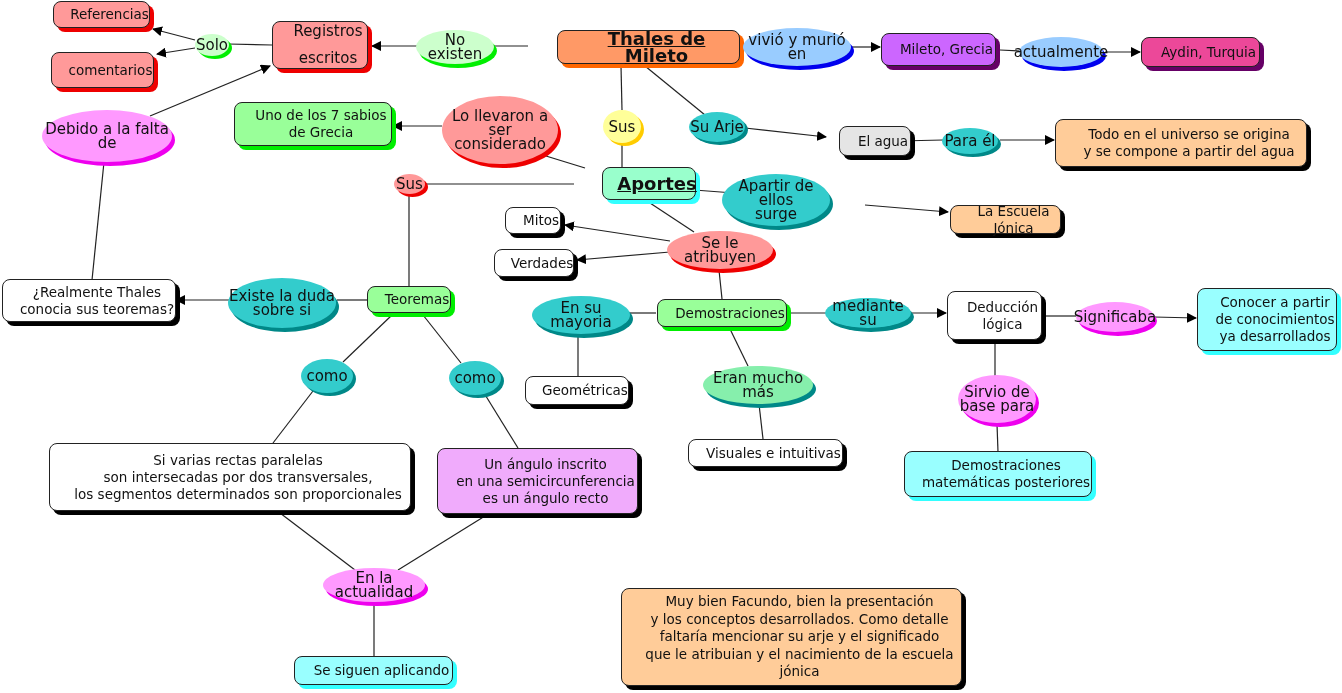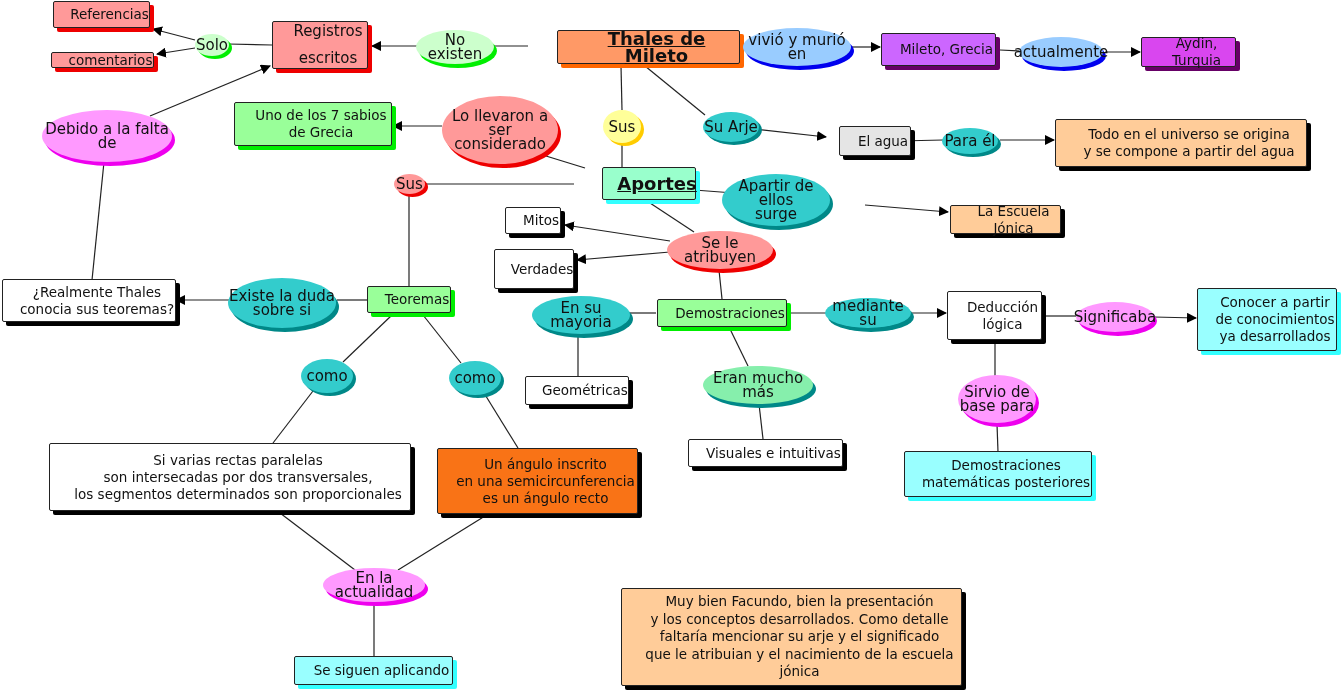--- a/index.html
+++ b/index.html
@@ -1,19 +1,19 @@
 <!DOCTYPE html>
 <html><head>
 <meta charset="utf-8">
 <style>
   html, body { margin:0; padding:0; background:#ffffff; }
   body { width:1342px; height:693px; position:relative; overflow:hidden;
          font-family:"DejaVu Sans", sans-serif; color:#111; }
   svg.links { position:absolute; left:0; top:0; width:1342px; height:693px; }
-  .node { position:absolute; box-sizing:border-box; border:1px solid #222; border-radius:2px;
+  .node { position:absolute; box-sizing:border-box; border:1px solid #222; border-radius:8px;
           display:flex; align-items:center; justify-content:center; text-align:center;
           font-size:13.5px; line-height:17px; white-space:pre-line;padding-left:16px; }
   .ell { position:absolute; box-sizing:border-box; border-radius:50%;
          display:flex; align-items:center; justify-content:center; text-align:center;
          font-size:15px; line-height:14px; white-space:pre-line; }
   .title { font-weight:bold; text-decoration:underline; font-size:18px;margin-left:28px; }
 </style>
 </head>
 <body>
 
@@ -70,67 +70,67 @@
     <line x1="280" y1="513" x2="355" y2="570"></line>
     <line x1="485" y1="516" x2="398" y2="570"></line>
     <line x1="374" y1="604" x2="374" y2="656"></line>
   </g>
 </svg>
 
 <div class="node title" style="left:529px;top:30px;width:183px;height:34px;background:#ff9966;box-shadow:4px 4px 0 #ff6600;">Thales de Mileto</div>
 <div class="node" style="left:272px;top:21px;width:96px;height:48px;background:#ff9999;font-size:15px;line-height:27px;box-shadow:4px 4px 0 #ee0000;">Registros
 escritos</div>
 <div class="node" style="left:53px;top:1px;width:97px;height:27px;background:#ff9999;box-shadow:4px 4px 0 #ee0000;">Referencias</div>
-<div class="node" style="left:51px;top:52px;width:103px;height:16px;background:#ff9999;box-shadow:4px 4px 0 #ee0000;">comentarios</div>
+<div class="node" style="left:51px;top:52px;width:103px;height:36px;background:#ff9999;box-shadow:4px 4px 0 #ee0000;">comentarios</div>
 <div class="node" style="left:881px;top:33px;width:115px;height:33px;background:#cc66ff;box-shadow:4px 4px 0 #660066;">Mileto, Grecia</div>
-<div class="node" style="left:1141px;top:37px;width:95px;height:30px;background:#d946ef;box-shadow:4px 4px 0 #660066;">Aydin, Turquia</div>
+<div class="node" style="left:1141px;top:37px;width:119px;height:30px;background:#ec4899;box-shadow:4px 4px 0 #660066;">Aydin, Turquia</div>
 <div class="node" style="left:234px;top:102px;width:158px;height:44px;background:#99ff99;box-shadow:4px 4px 0 #00ee00;">Uno de los 7 sabios
 de Grecia</div>
 <div class="node" style="left:827px;top:126px;width:72px;height:30px;background:#e5e5e5;box-shadow:4px 4px 0 #000;margin-left:12px;">El agua</div>
 <div class="node" style="left:1055px;top:119px;width:252px;height:48px;background:#ffcc99;box-shadow:4px 4px 0 #000;">Todo en el universo se origina
 y se compone a partir del agua</div>
 <div class="node title" style="left:574px;top:167px;width:94px;height:33px;background:#99ffcc;box-shadow:4px 4px 0 #33ffff;">Aportes</div>
 <div class="node" style="left:950px;top:205px;width:111px;height:29px;background:#ffcc99;box-shadow:4px 4px 0 #000;">La Escuela Jónica</div>
 <div class="node" style="left:505px;top:207px;width:56px;height:27px;background:#fff;box-shadow:4px 4px 0 #000;">Mitos</div>
-<div class="node" style="left:494px;top:249px;width:80px;height:40px;background:#fff;box-shadow:4px 4px 0 #000;">Verdades</div>
+<div class="node" style="left:494px;top:249px;width:80px;height:28px;background:#fff;box-shadow:4px 4px 0 #000;">Verdades</div>
 <div class="node" style="left:2px;top:279px;width:174px;height:43px;background:#fff;box-shadow:4px 4px 0 #000;">¿Realmente Thales
 conocia sus teoremas?</div>
 <div class="node" style="left:367px;top:286px;width:84px;height:27px;background:#99ff99;box-shadow:4px 4px 0 #00ee00;">Teoremas</div>
 <div class="node" style="left:657px;top:299px;width:130px;height:28px;background:#99ff99;box-shadow:4px 4px 0 #00ee00;">Demostraciones</div>
 <div class="node" style="left:947px;top:291px;width:95px;height:49px;background:#fff;box-shadow:4px 4px 0 #000;">Deducción
 lógica</div>
 <div class="node" style="left:1197px;top:288px;width:140px;height:63px;background:#99ffff;box-shadow:4px 4px 0 #33ffff;">Conocer a partir
 de conocimientos
 ya desarrollados</div>
 <div class="node" style="left:525px;top:376px;width:104px;height:29px;background:#fff;box-shadow:4px 4px 0 #000;">Geométricas</div>
 <div class="node" style="left:688px;top:439px;width:155px;height:28px;background:#fff;box-shadow:4px 4px 0 #000;">Visuales e intuitivas</div>
 <div class="node" style="left:904px;top:451px;width:188px;height:46px;background:#99ffff;box-shadow:4px 4px 0 #33ffff;">Demostraciones
 matemáticas posteriores</div>
 <div class="node" style="left:49px;top:443px;width:362px;height:68px;background:#fff;box-shadow:4px 4px 0 #000;">Si varias rectas paralelas
 son intersecadas por dos transversales,
 los segmentos determinados son proporcionales</div>
-<div class="node" style="left:437px;top:448px;width:201px;height:66px;background:#f97316;box-shadow:4px 4px 0 #000;">Un ángulo inscrito
+<div class="node" style="left:437px;top:448px;width:201px;height:66px;background:#f0abfc;box-shadow:4px 4px 0 #000;">Un ángulo inscrito
 en una semicircunferencia
 es un ángulo recto</div>
 <div class="node" style="left:294px;top:656px;width:159px;height:29px;background:#99ffff;box-shadow:4px 4px 0 #33ffff;">Se siguen aplicando</div>
 <div class="node" style="left:621px;top:588px;width:341px;height:98px;background:#ffcc99;font-size:13.5px;line-height:17.5px;box-shadow:4px 4px 0 #000;">Muy bien Facundo, bien la presentación
 y los conceptos desarrollados.  Como detalle
 faltaría mencionar su arje y el significado
 que le atribuian y el nacimiento de la escuela
 jónica</div>
 
 <div class="ell" style="left:195px;top:34px;width:34px;height:22px;background:#ccffcc;box-shadow:3px 3px 0 #00ee00;">Solo</div>
 <div class="ell" style="left:416px;top:30px;width:78px;height:34px;background:#ccffcc;box-shadow:3px 4px 0 #00ee00;">No existen</div>
 <div class="ell" style="left:743px;top:28px;width:108px;height:38px;background:#99ccff;box-shadow:3px 4px 0 #0000ee;">vivió y murió en</div>
 <div class="ell" style="left:1019px;top:37px;width:84px;height:30px;background:#99ccff;box-shadow:3px 4px 0 #0000ee;">actualmente</div>
 <div class="ell" style="left:42px;top:110px;width:130px;height:52px;background:#ff99ff;box-shadow:3px 4px 0 #ee00ee;">Debido a la falta de</div>
 <div class="ell" style="left:442px;top:96px;width:116px;height:68px;background:#ff9999;box-shadow:3px 4px 0 #ee0000;">Lo llevaron a
 ser considerado</div>
 <div class="ell" style="left:603px;top:110px;width:38px;height:33px;background:#ffff99;box-shadow:3px 3px 0 #ffcc00;">Sus</div>
-<div class="ell" style="left:689px;top:112px;width:56px;height:30px;background:#33cccc;box-shadow:3px 3px 0 #008888;margin-left:14px;">Su Arje</div>
+<div class="ell" style="left:689px;top:112px;width:56px;height:30px;background:#33cccc;box-shadow:3px 3px 0 #008888;">Su Arje</div>
 <div class="ell" style="left:942px;top:128px;width:56px;height:26px;background:#33cccc;box-shadow:3px 3px 0 #008888;">Para él</div>
 <div class="ell" style="left:394px;top:174px;width:31px;height:20px;background:#ff9999;box-shadow:3px 3px 0 #ee0000;">Sus</div>
 <div class="ell" style="left:722px;top:174px;width:108px;height:52px;background:#33cccc;box-shadow:3px 4px 0 #008888;">Apartir de ellos
 surge</div>
 <div class="ell" style="left:667px;top:231px;width:106px;height:38px;background:#ff9999;box-shadow:3px 4px 0 #ee0000;">Se le atribuyen</div>
 <div class="ell" style="left:228px;top:278px;width:108px;height:50px;background:#33cccc;box-shadow:3px 4px 0 #008888;">Existe la duda
 sobre si</div>
 <div class="ell" style="left:532px;top:296px;width:98px;height:38px;background:#33cccc;box-shadow:3px 4px 0 #008888;">En su mayoria</div>
 <div class="ell" style="left:825px;top:298px;width:86px;height:30px;background:#33cccc;box-shadow:3px 4px 0 #008888;">mediante su</div>
 <div class="ell" style="left:1076px;top:302px;width:78px;height:30px;background:#ff99ff;box-shadow:3px 4px 0 #ee00ee;">Significaba</div>

